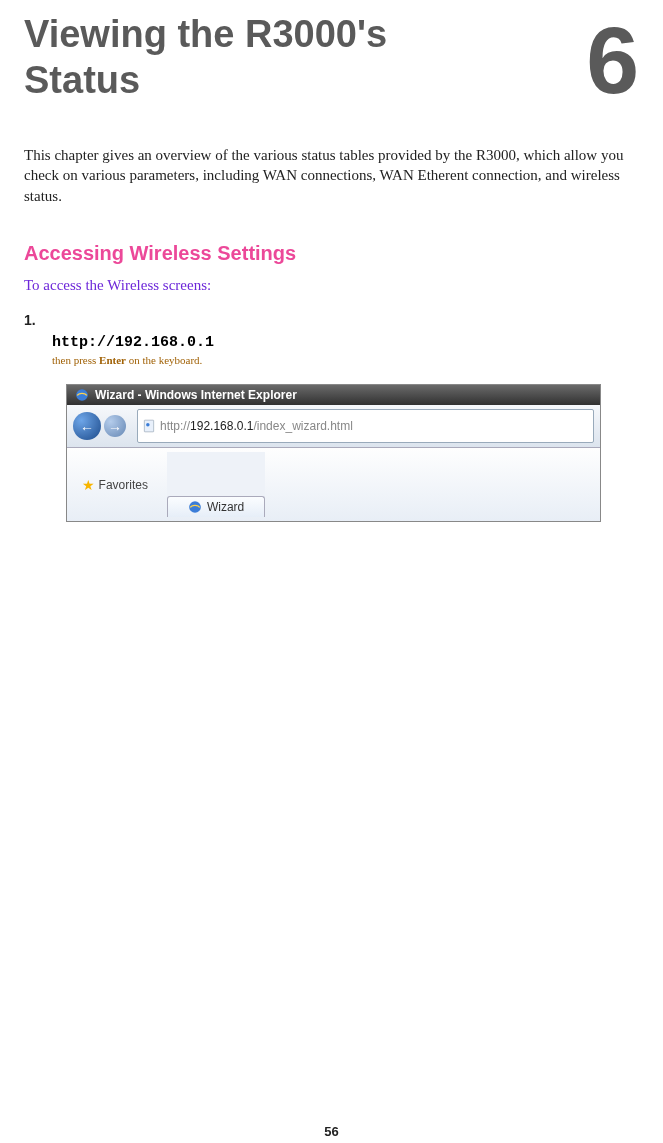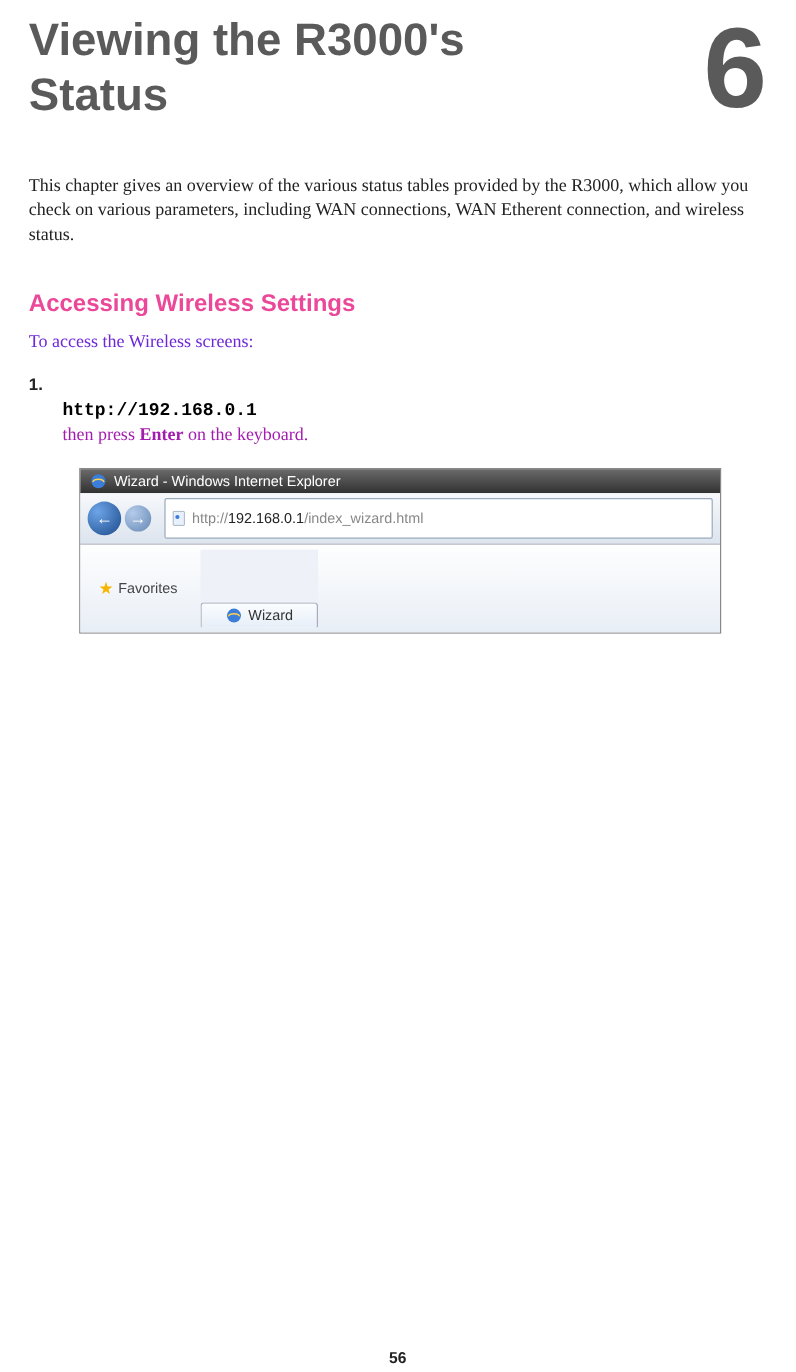--- a/index.html
+++ b/index.html
@@ -11,21 +11,21 @@
       font-family: Georgia, 'Times New Roman', serif;
       background: #ffffff;
       width: 663px;
       height: 1143px;
       padding: 12px 24px 20px 24px;
       position: relative;
     }
     .header-row {
       display: flex;
       justify-content: space-between;
-      align-items: center;
+      align-items: flex-end;
       margin-bottom: 42px;
     }
     .chapter-title {
       font-family: 'Trebuchet MS', Arial, sans-serif;
       font-size: 38px;
       font-weight: bold;
       color: #5a5a5a;
       line-height: 1.2;
       max-width: 450px;
     }
@@ -73,22 +73,22 @@
       line-height: 1.4;
     }
     .step-url {
       font-family: 'Courier New', monospace;
       font-weight: bold;
       font-size: 15px;
       margin-left: 28px;
       line-height: 1.4;
     }
     .step-then {
-      font-size: 15px;
-      color: #a21caf;
+      font-size: 11px;
+      color: #a16207;
       margin-left: 28px;
       line-height: 1.4;
       margin-bottom: 16px;
     }
     .bold-inline {
       font-weight: bold;
     }
     .screenshot {
       margin-left: 42px;
       width: 535px;
@@ -103,20 +103,21 @@
       align-items: center;
     }
     .ie-title-icon {
       width: 14px;
       height: 14px;
       margin-right: 6px;
     }
     .ie-title-text {
       color: #fff;
       font-size: 12px;
+      font-weight: bold;
     }
     .ie-nav {
       background: linear-gradient(to bottom, #f6f8fb 0%, #dce4ee 100%);
       padding: 4px 6px;
       display: flex;
       align-items: center;
       border-bottom: 1px solid #aab;
     }
     .nav-btn {
       width: 28px;

